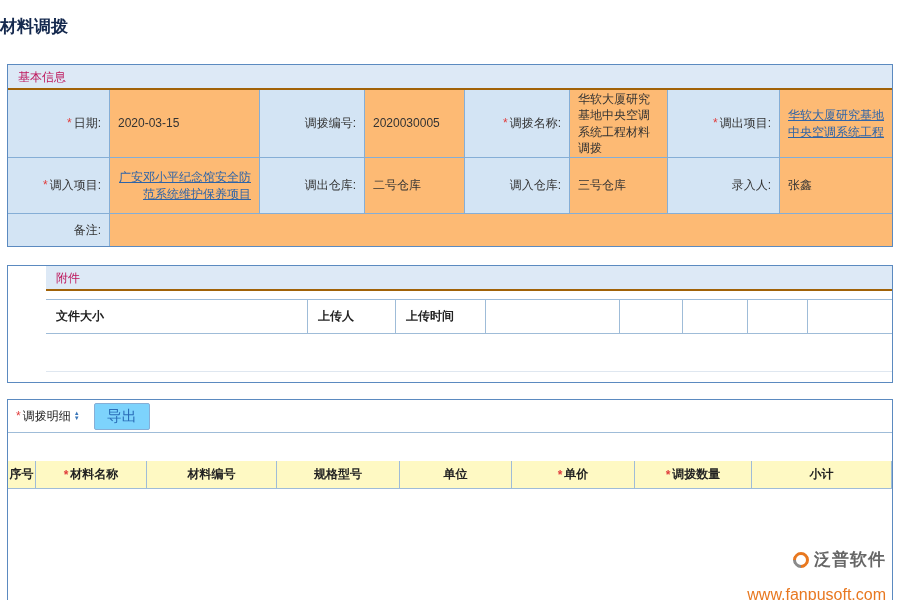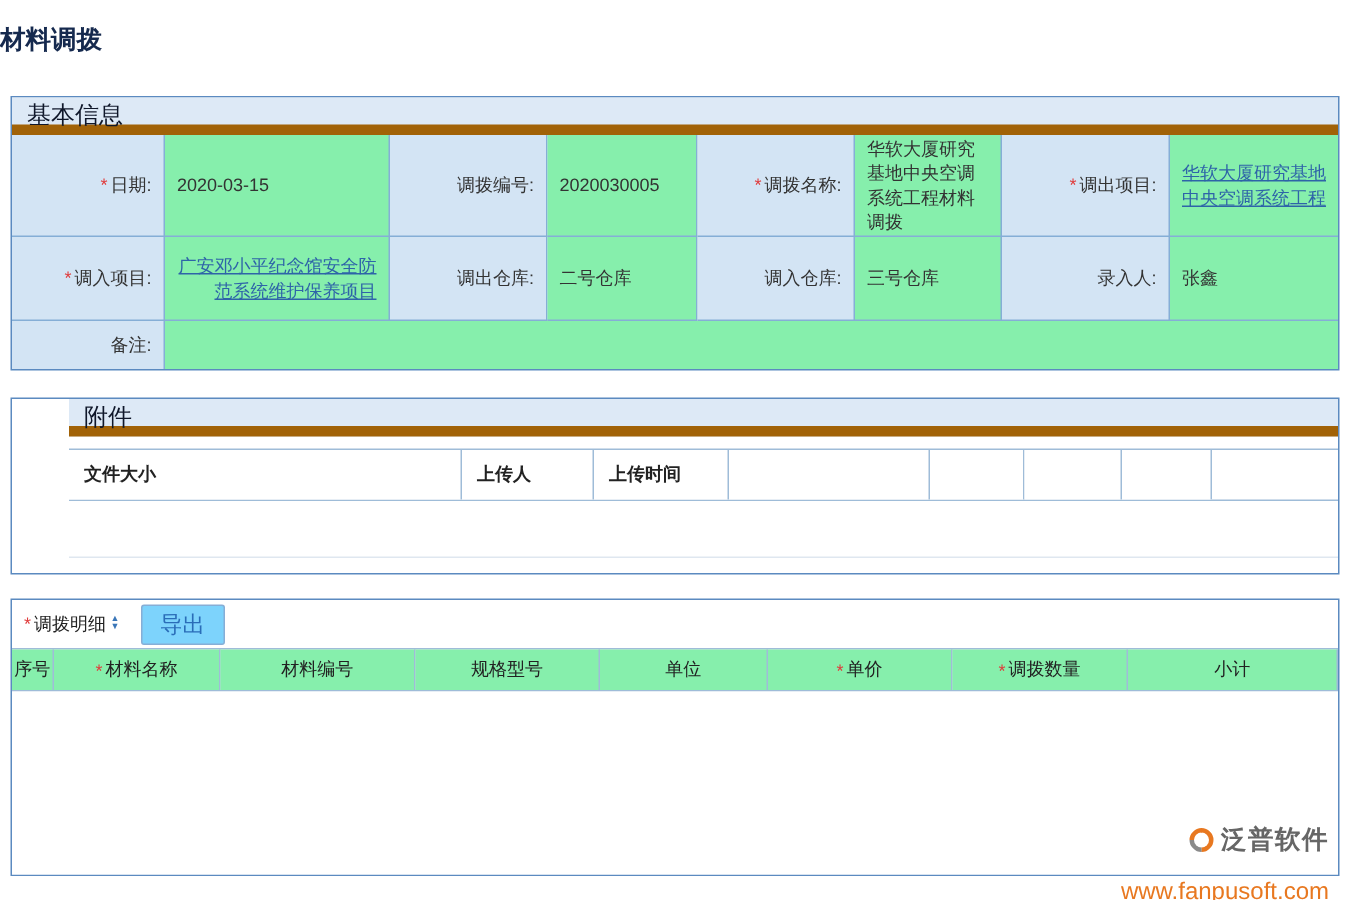--- a/index.html
+++ b/index.html
@@ -23,26 +23,26 @@
   .section {
     margin: 0 7px;
     border: 1px solid #5b8ac0;
     background: #fff;
   }
   .sec-basic { margin-top: 26px; }
   .sec-attach { margin-top: 18px; padding-left: 38px; }
   .sec-detail { margin-top: 16px; }
   .sec-header {
     background: #dde9f6;
-    border-bottom: 7px solid #a16207;
+    border-bottom: 2px solid #a16207;
     padding: 0 10px;
     height: 25px;
     line-height: 25px;
-    color: #0f172a;
-    font-size: 16px;
+    color: #be185d;
+    font-size: 12px;
   }
   .req { color: #e03c3c; margin-right: 2px; }
 
   
   .bi-grid {
     display: grid;
     grid-template-columns: 102px 150px 105px 100px 105px 98px 112px 1fr;
     grid-template-rows: 68px 56px 32px;
   }
   .bi-label, .bi-value {
@@ -52,21 +52,21 @@
     align-items: center;
     line-height: 1.35;
   }
   .bi-label {
     background: #d3e4f4;
     justify-content: flex-end;
     text-align: right;
     padding: 0 8px;
   }
   .bi-value {
-    background: #86efac;
+    background: #fdba74;
     padding: 0 8px;
     word-break: break-all;
   }
   .noright { border-right: none; }
   .nobottom { border-bottom: none; }
   .bi-remark-value { grid-column: 2 / -1; }
   a.cell-link { color: #2e64a8; text-decoration: underline; cursor: pointer; word-break: break-all; text-align: right; }
 
   
   .at-wrap { padding: 8px 0 10px 0; }
@@ -119,24 +119,25 @@
     display: grid;
     grid-template-columns: 28px 111px 130px 123px 112px 123px 117px 1fr;
     border-top: 1px solid #9fbcd8;
     border-bottom: 1px solid #9fbcd8;
   }
   .dt-head {
     height: 27px;
     display: flex;
     align-items: center;
     justify-content: center;
-    font-weight: 400;
+    font-weight: 700;
     color: #222;
     border-right: 1px solid #9fbcd8;
-    background: #86efac;
+    background: #fef9c3;
+    margin-top: 28px;
   }
   .dt-body { height: 122px; background: #fff; }
 
   
   .watermark {
     position: absolute;
     right: 14px;
     top: 548px;
     text-align: right;
   }

